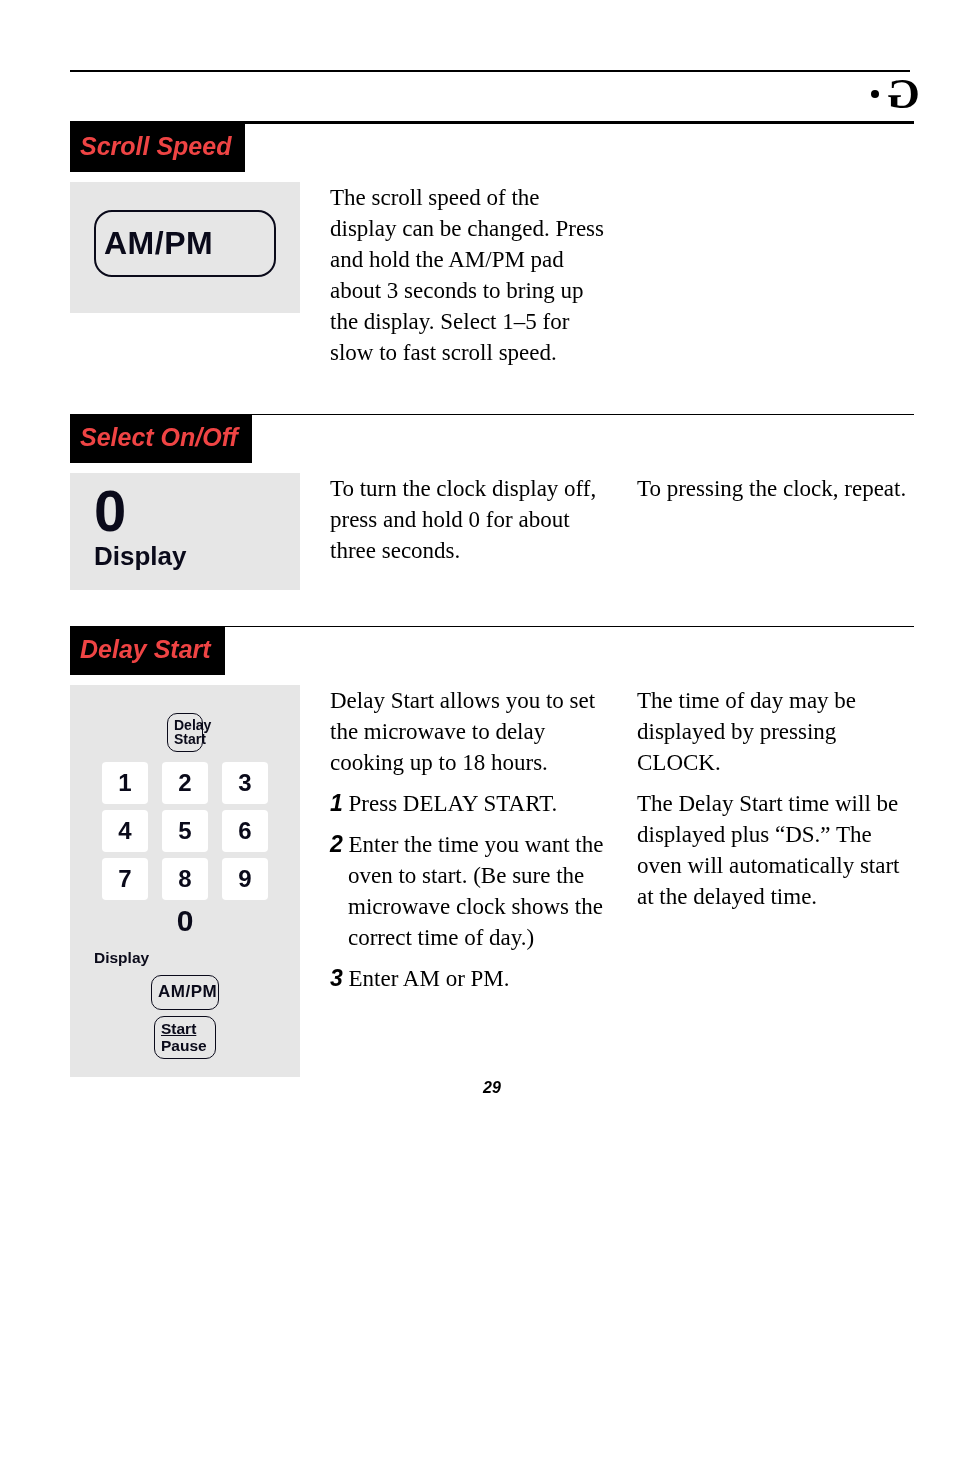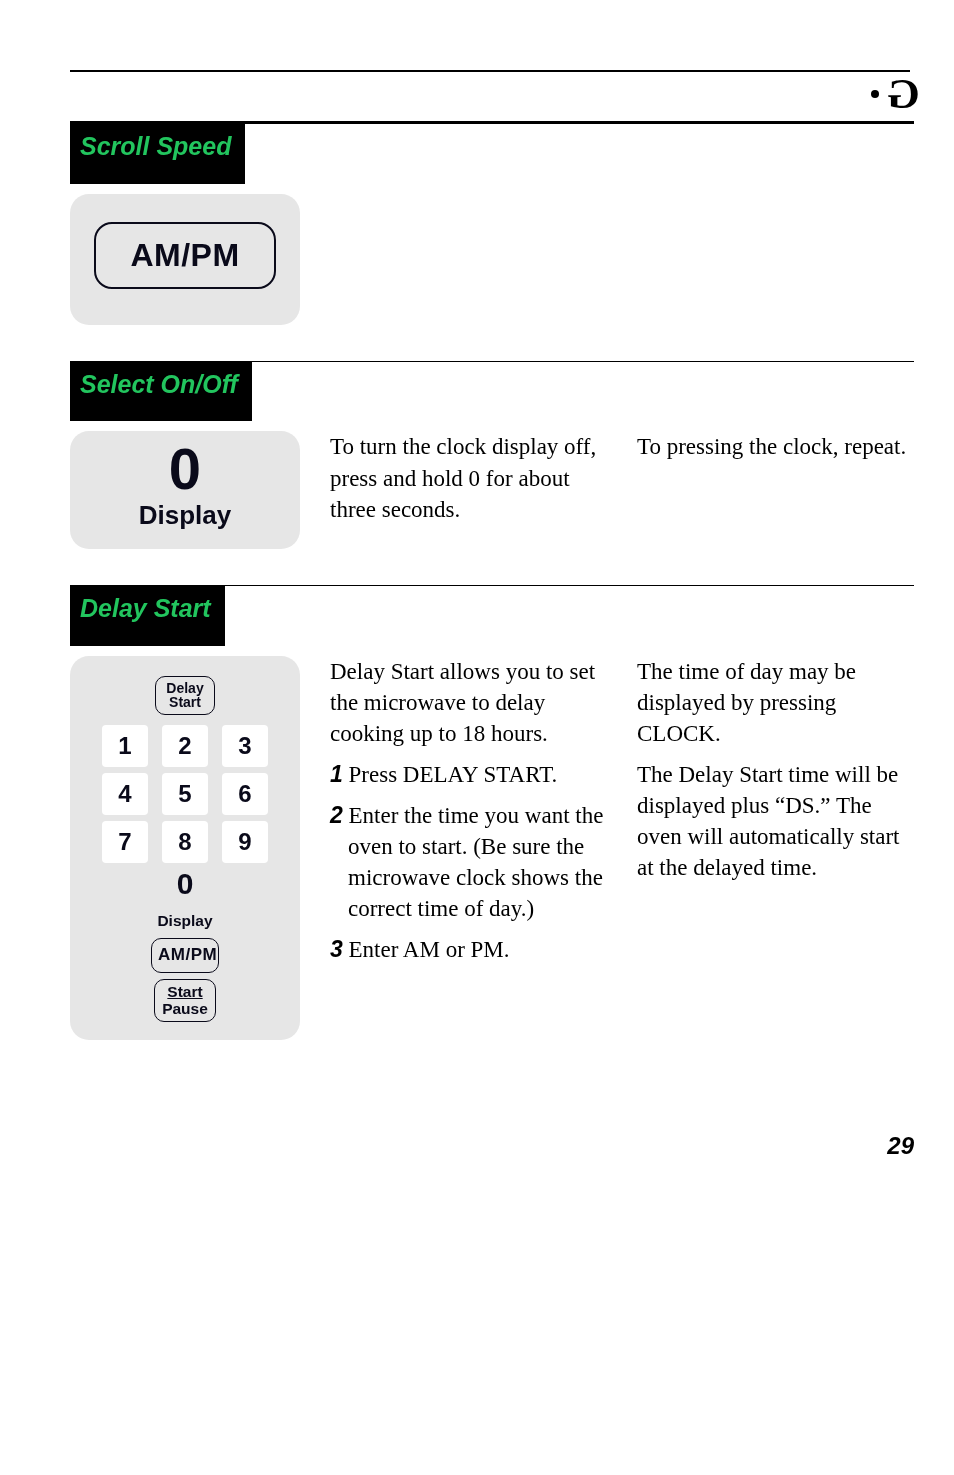--- a/index.html
+++ b/index.html
@@ -23,67 +23,65 @@
     justify-content: flex-end;
     align-items: center;
     gap: 8px;
     margin-bottom: 18px;
     margin-right: -6px;
   }
   .dot { width: 8px; height: 8px; border-radius: 50%; background: #000; }
   .curl { font-family: Georgia, serif; font-size: 42px; font-weight: bold; line-height: 0.4; transform: scaleX(-1); }
   .section-header {
     background: #000;
-    color: #22c55e;
+    color: #ef4444;
     font-family: Arial, Helvetica, sans-serif;
     font-weight: bold;
     font-style: italic;
     font-size: 25px;
-    padding: 6px 14px 20px 10px;
+    padding: 6px 14px 8px 10px;
     display: inline-block;
     margin: 0;
   }
   .section-rule-thick { border-top: 3px solid #000; margin-bottom: 0; }
   .section-rule-thin  { border-top: 1px solid #000; margin-bottom: 0; }
   .section { margin-bottom: 36px; }
   .section-body {
     display: flex;
     gap: 30px;
     align-items: flex-start;
     margin-top: 10px;
   }
   .illus {
     width: 230px;
     flex: 0 0 230px;
     background: #e6e6e6;
     padding: 22px 24px;
     font-family: "Arial Rounded MT Bold","Arial Black",Arial,sans-serif;
     font-weight: 800;
     color: #0a0a1a;
-    text-align: center;
-    border-radius: 19px;
   }
   .illus.short { padding-top: 28px; padding-bottom: 36px; }
   .ampm-pill {
     border: 2.5px solid #0a0a1a;
     border-radius: 18px;
     font-size: 32px;
     letter-spacing: 0.5px;
     padding: 10px 8px;
     background: #e6e6e6;
   }
   .ampm-pill.small { font-size: 17px; padding: 5px 6px; border-radius: 10px; border-width: 1.5px; width: 68px; margin: 6px auto; }
   .delay-pill {
     border: 1.5px solid #0a0a1a;
     border-radius: 10px;
     font-size: 14px;
     line-height: 1.05;
     padding: 4px 6px 4px;
-    width: 60px;
-    margin: 4px auto 10px;
+    width: 36px;
+    margin: 12px auto 10px;
   }
   .start-pill {
     border: 1.5px solid #0a0a1a;
     border-radius: 10px;
     font-size: 15.5px;
     line-height: 1.1;
     padding: 3px 6px 4px;
     width: 62px;
     margin: 6px auto 4px;
   }
@@ -109,43 +107,48 @@
   .cols {
     flex: 1;
     display: flex;
     gap: 30px;
   }
   .col { flex: 1; }
   .step-num { font-family: Arial, sans-serif; font-weight: bold; font-style: italic; }
   p { margin: 0 0 10px; }
   .indent { padding-left: 18px; text-indent: -18px; }
   .page-num {
-    text-align: right;
+    text-align: center;
     font-family: Arial, sans-serif;
     font-weight: bold;
     font-style: italic;
-    font-size: 24px;
-    margin-top: 90px;
+    font-size: 16px;
   }
 </style>
 </head>
 <body>
 
 <div class="top-rule"></div>
 <div class="header-icons">
   <span class="dot"></span>
   <span class="curl">G</span>
 </div>
 
 <div class="section">
   <div class="section-rule-thick"></div>
   <h2 class="section-header">Scroll Speed</h2>
   <div class="section-body">
     <div class="illus short">
       <div class="ampm-pill">AM/PM</div>
+    </div>
+    <div class="cols">
+      <div class="col">
+        <p>The scroll speed of the display can be changed. Press and hold the AM/PM pad about 3 seconds to bring up the display. Select 1–5 for slow to fast scroll speed.</p>
+      </div>
+      <div class="col"></div>
     </div>
   </div>
 </div>
 
 <div class="section">
   <div class="section-rule-thin"></div>
   <h2 class="section-header">Select On/Off</h2>
   <div class="section-body">
     <div class="illus" style="padding-top:12px;padding-bottom:16px;">
       <div class="big0">0</div>

